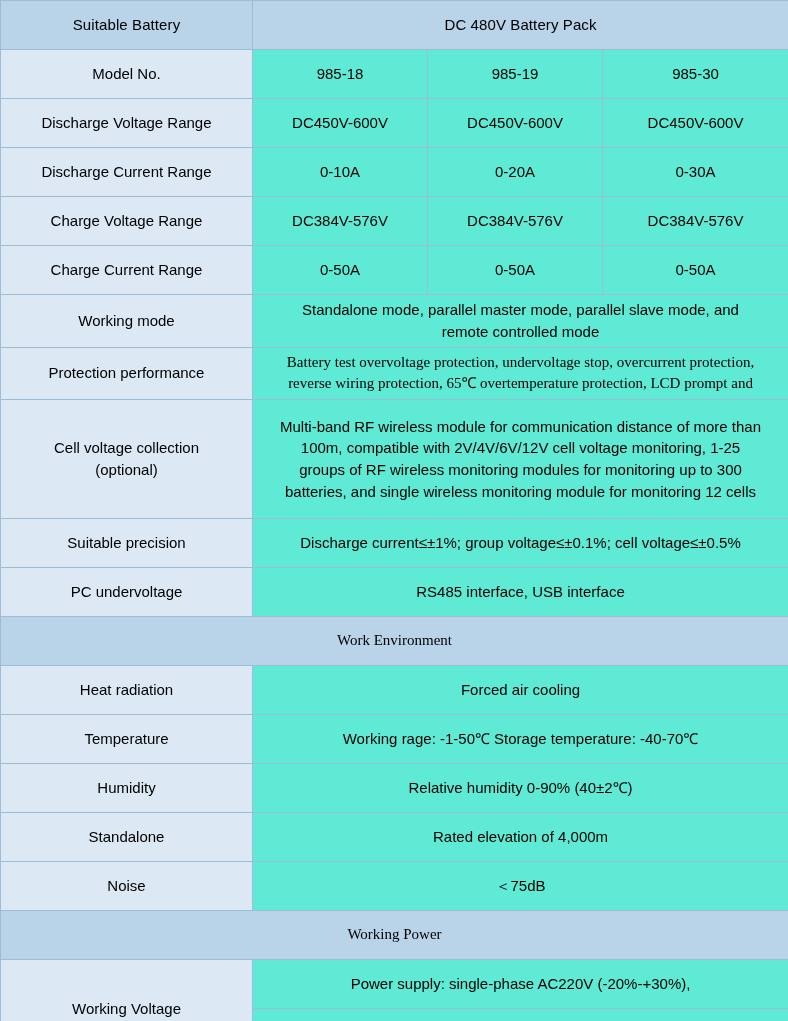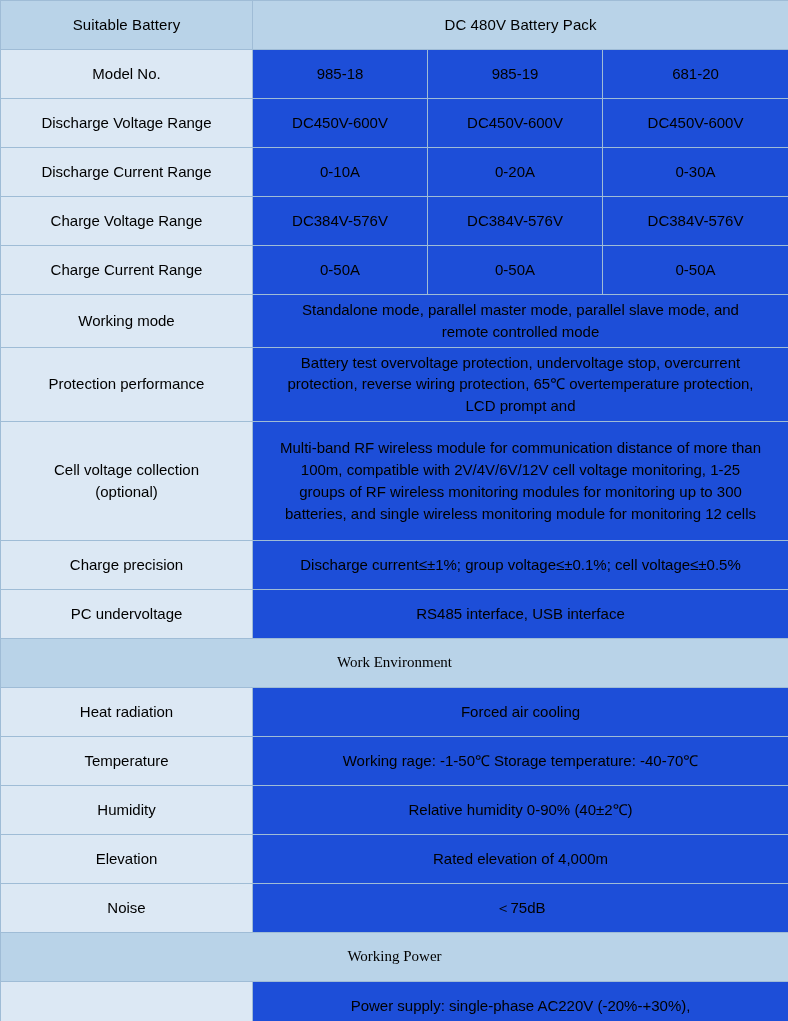--- a/index.html
+++ b/index.html
@@ -47,29 +47,30 @@
     font-weight: bold;
     font-size: 14px;
     height: 40px;
     font-family: Liberation Serif, serif;
   }
   .lbl {
     background: #dce8f4;
     margin-left: 12px;
   }
   .val {
-    background: #1d4ed8;
+    background: #5eead4;
     margin-top: 32px;
   }
   .r40 { height: 40px; }
 
   
   .clip2 {
     max-height: 40px;
     overflow: hidden;
+    font-family: Liberation Serif, serif;
   }
   .tight { line-height: 1.38; }
 </style>
 </head>
 <body>
 
 <table class="spec">
   <colgroup>
     <col class="c-label">
     <col class="c-m1">
@@ -80,21 +81,21 @@
 
     <tr>
       <td class="hdr-dark r40">Suitable Battery</td>
       <td class="hdr-dark r40" colspan="3">DC 480V Battery Pack</td>
     </tr>
 
     <tr>
       <td class="lbl r40">Model No.</td>
       <td class="val r40">985-18</td>
       <td class="val r40">985-19</td>
-      <td class="val r40">681-20</td>
+      <td class="val r40">985-30</td>
     </tr>
 
     <tr>
       <td class="lbl r40">Discharge Voltage Range</td>
       <td class="val r40">DC450V-600V</td>
       <td class="val r40">DC450V-600V</td>
       <td class="val r40">DC450V-600V</td>
     </tr>
 
     <tr>
@@ -127,21 +128,21 @@
       <td class="lbl r40">Protection performance</td>
       <td class="val r40 tight clip2" colspan="3">Battery test overvoltage protection, undervoltage stop, overcurrent protection, reverse wiring protection, 65℃ overtemperature protection, LCD prompt and</td>
     </tr>
 
     <tr>
       <td class="lbl" style="height:110px">Cell voltage collection (optional)</td>
       <td class="val tight" style="height:110px" colspan="3">Multi-band RF wireless module for communication distance of more than 100m, compatible with 2V/4V/6V/12V cell voltage monitoring, 1-25 groups of RF wireless monitoring modules for monitoring up to 300 batteries, and single wireless monitoring module for monitoring 12 cells</td>
     </tr>
 
     <tr>
-      <td class="lbl r40">Charge precision</td>
+      <td class="lbl r40">Suitable precision</td>
       <td class="val r40" colspan="3">Discharge current≤±1%; group voltage≤±0.1%; cell voltage≤±0.5%</td>
     </tr>
 
     <tr>
       <td class="lbl r40">PC undervoltage</td>
       <td class="val r40" colspan="3">RS485 interface, USB interface</td>
     </tr>
 
     <tr>
       <td class="sect-hdr" colspan="4">Work Environment</td>
@@ -156,21 +157,21 @@
       <td class="lbl r40">Temperature</td>
       <td class="val r40" colspan="3">Working rage: -1-50℃  Storage temperature: -40-70℃</td>
     </tr>
 
     <tr>
       <td class="lbl r40">Humidity</td>
       <td class="val r40" colspan="3">Relative humidity 0-90% (40±2℃)</td>
     </tr>
 
     <tr>
-      <td class="lbl r40">Elevation</td>
+      <td class="lbl r40">Standalone</td>
       <td class="val r40" colspan="3">Rated elevation of 4,000m</td>
     </tr>
 
     <tr>
       <td class="lbl r40">Noise</td>
       <td class="val r40" colspan="3">＜75dB</td>
     </tr>
 
     <tr>
       <td class="sect-hdr" colspan="4">Working Power</td>

